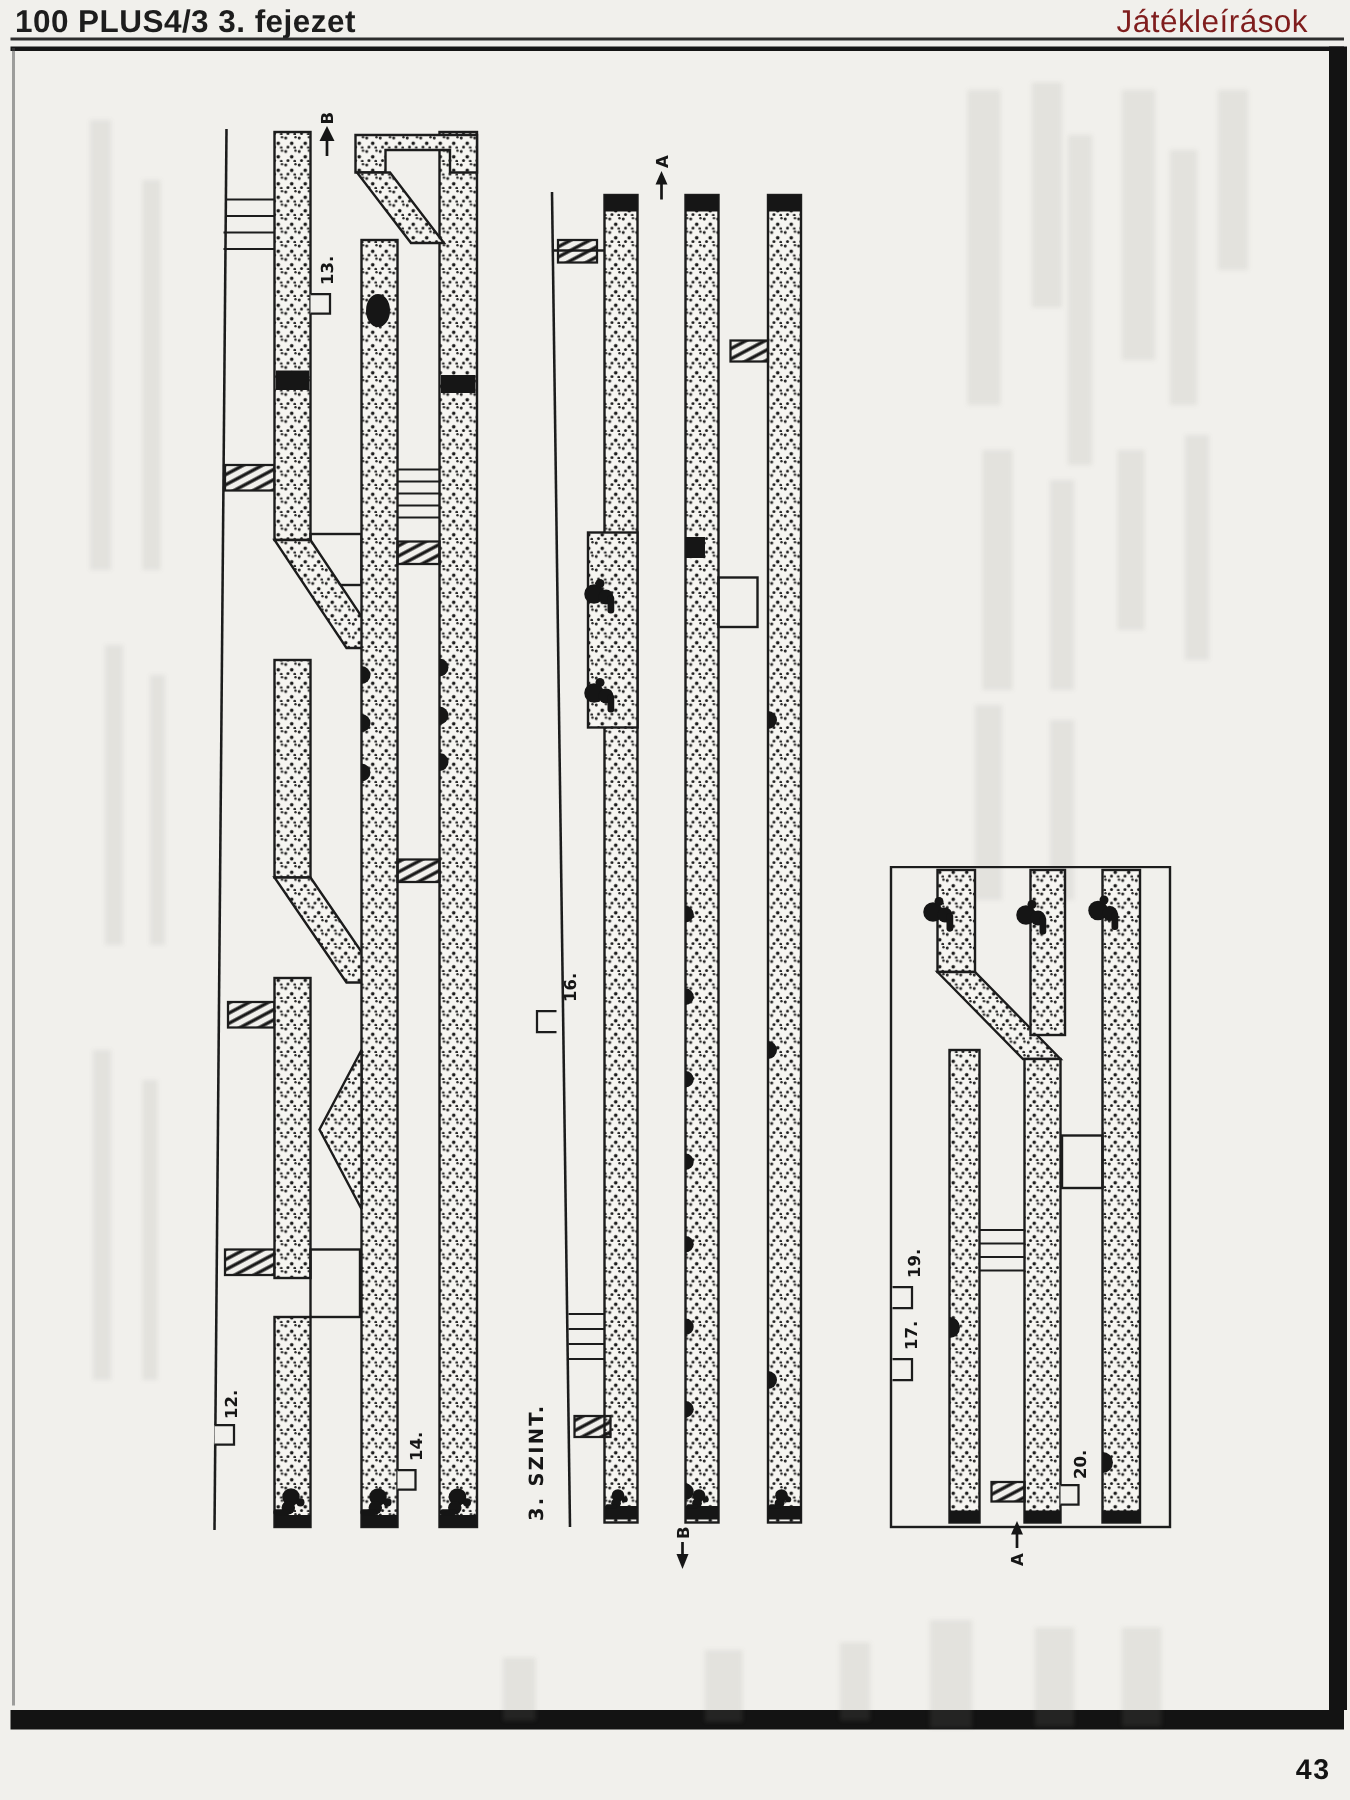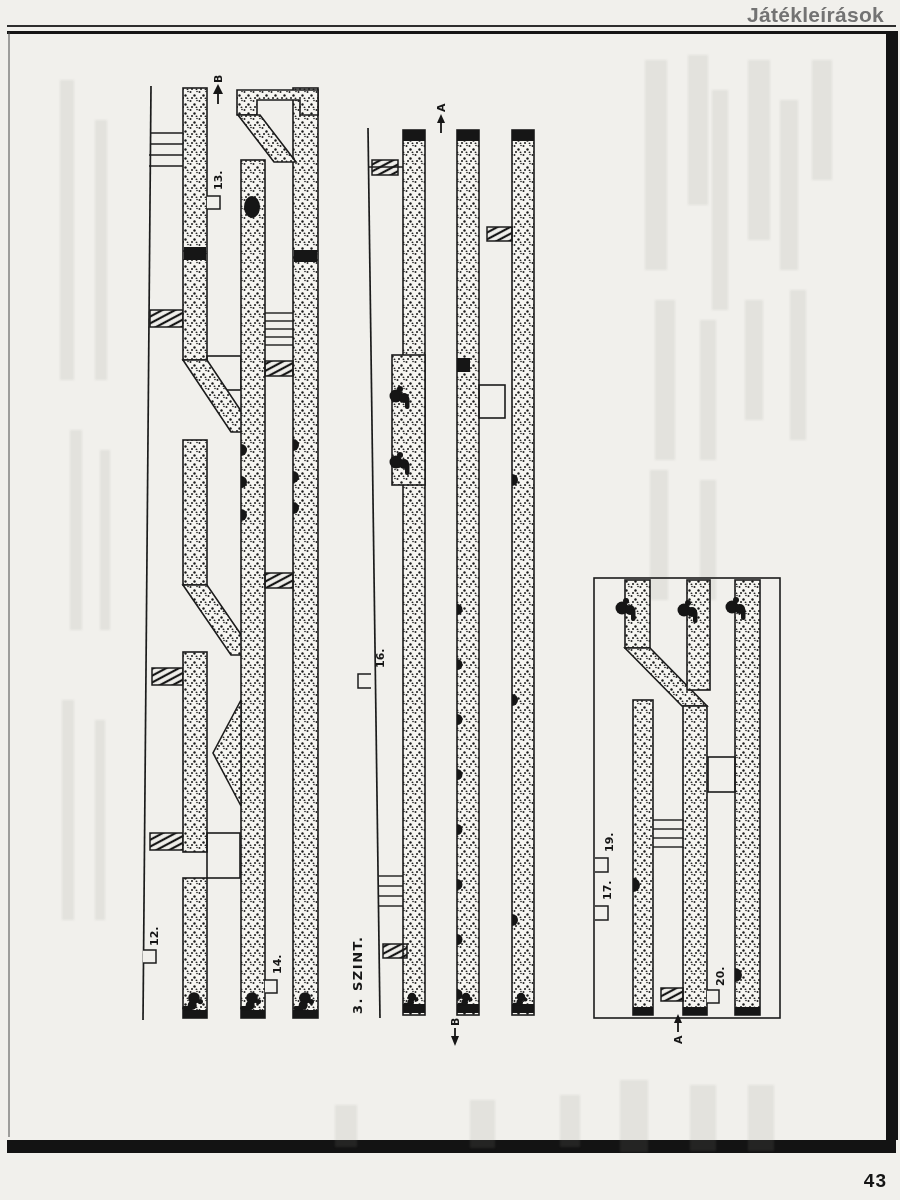--- a/index.html
+++ b/index.html
@@ -1,21 +1,21 @@
 <!DOCTYPE html>
 <html><head>
 <meta charset="utf-8">
 <style>
   html,body{margin:0;padding:0;background:#e6e5e1;}
   .page{
     position:relative;width:900px;height:1200px;background:#f1f0ec;
     font-family:"Liberation Sans",sans-serif;overflow:hidden;
   }
   .hdr-left{position:absolute;left:10px;top:3px;font-size:21px;font-weight:600;color:#1d1d1d;letter-spacing:.3px;}
-  .hdr-right{position:absolute;right:16px;top:3px;font-size:21px;font-weight:700;color:#737373;letter-spacing:.3px;}
+  .hdr-right{position:absolute;right:28px;top:3px;font-size:21px;font-weight:400;color:#7f1d1d;letter-spacing:.3px;}
   .rule{position:absolute;left:7px;right:4px;top:25px;height:4px;
         border-top:2px solid #2e2e2e;border-bottom:3px solid #151515;}
   .edge-left{position:absolute;left:8px;top:32px;height:1105px;width:2px;background:#4a4a4a;opacity:.5;}
   .bar-right{position:absolute;top:31px;right:2px;width:12px;height:1109px;background:#131313;}
   .bar-bottom{position:absolute;left:7px;bottom:47px;width:889px;height:13px;background:#131313;}
   .pageno{position:absolute;right:13px;bottom:8px;font-size:19px;font-weight:bold;color:#141414;letter-spacing:1px;}
   svg.map{position:absolute;left:0;top:0;}
   .plat{fill:url(#stip);stroke:#1c1c1c;stroke-width:1.6;}
   .room{fill:none;stroke:#1c1c1c;stroke-width:1.6;}
   .thin{fill:none;stroke:#1c1c1c;stroke-width:1.7;}
@@ -26,20 +26,21 @@
   .lbl{font:700 11px "DejaVu Sans",sans-serif;fill:#161616;}
   .lvl{font:700 13px "DejaVu Sans",sans-serif;fill:#161616;letter-spacing:1.5px;}
   .arrow{stroke:#161616;stroke-width:1.8;}
   .ghost{fill:#8f8f88;opacity:.14;}
 </style>
 </head>
 <body>
 
 <div class="page">
 
+  <span class="hdr-left">100 PLUS4/3  3. fejezet</span>
   <span class="hdr-right">Játékleírások</span>
   <div class="rule"></div>
   <div class="edge-left"></div>
   <div class="bar-right"></div>
   <div class="bar-bottom"></div>
 
   <svg class="map" width="900" height="1200" viewBox="0 0 900 1200">
     <defs>
       <pattern id="stip" width="9" height="9" patternUnits="userSpaceOnUse">
         <rect width="9" height="9" fill="#f6f5f1"></rect>

